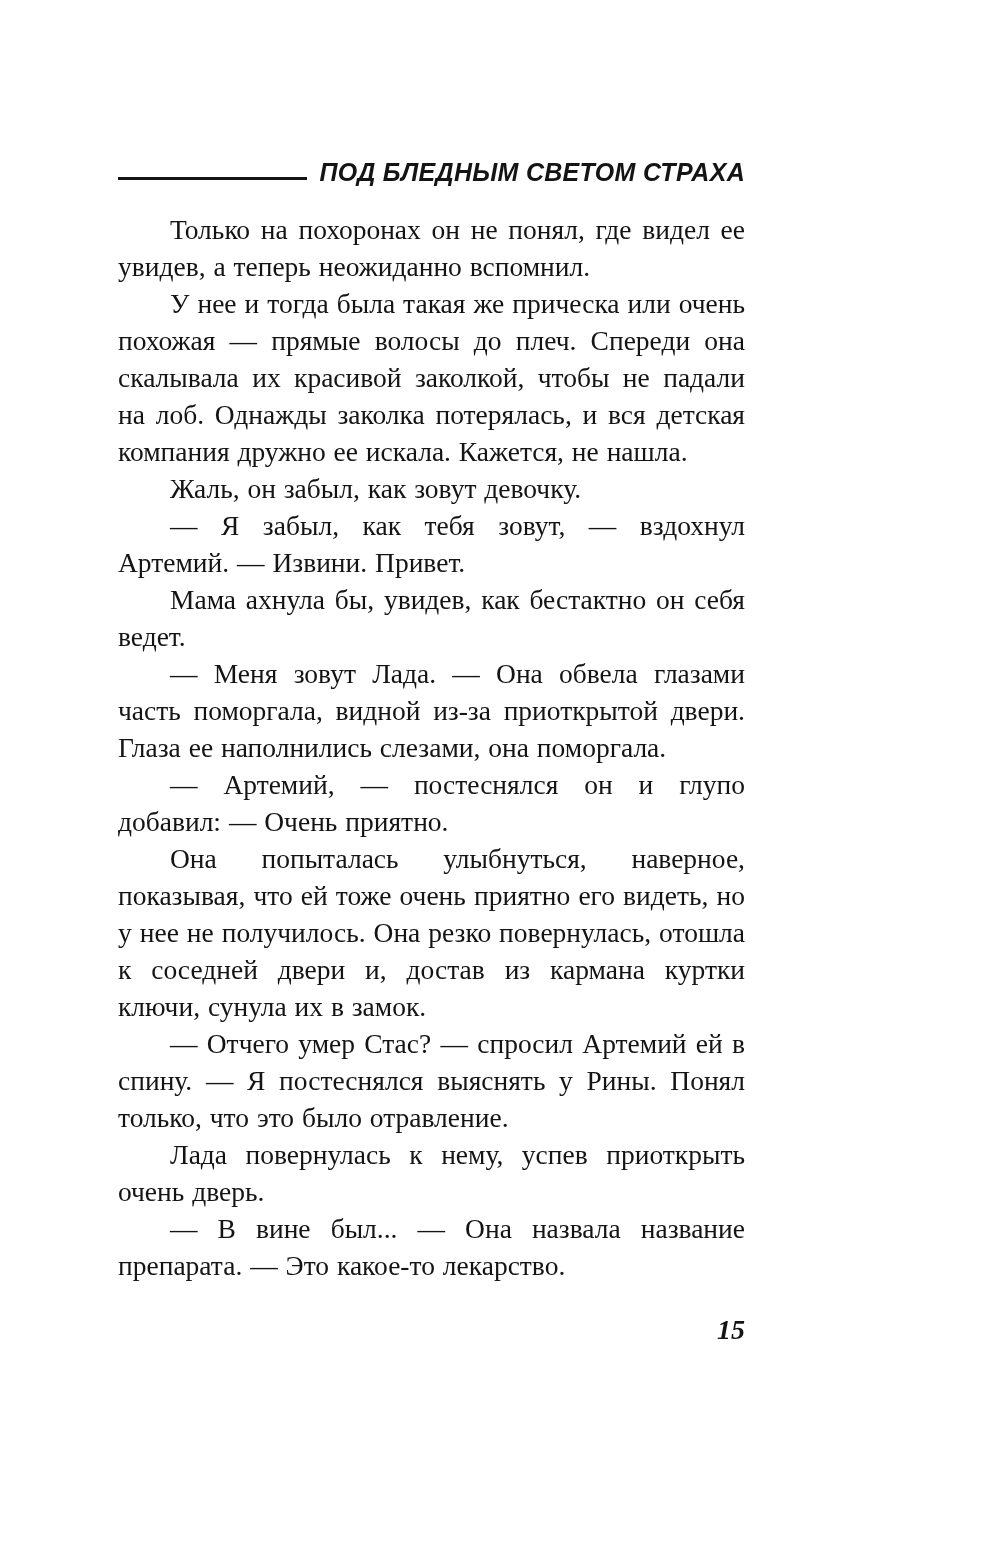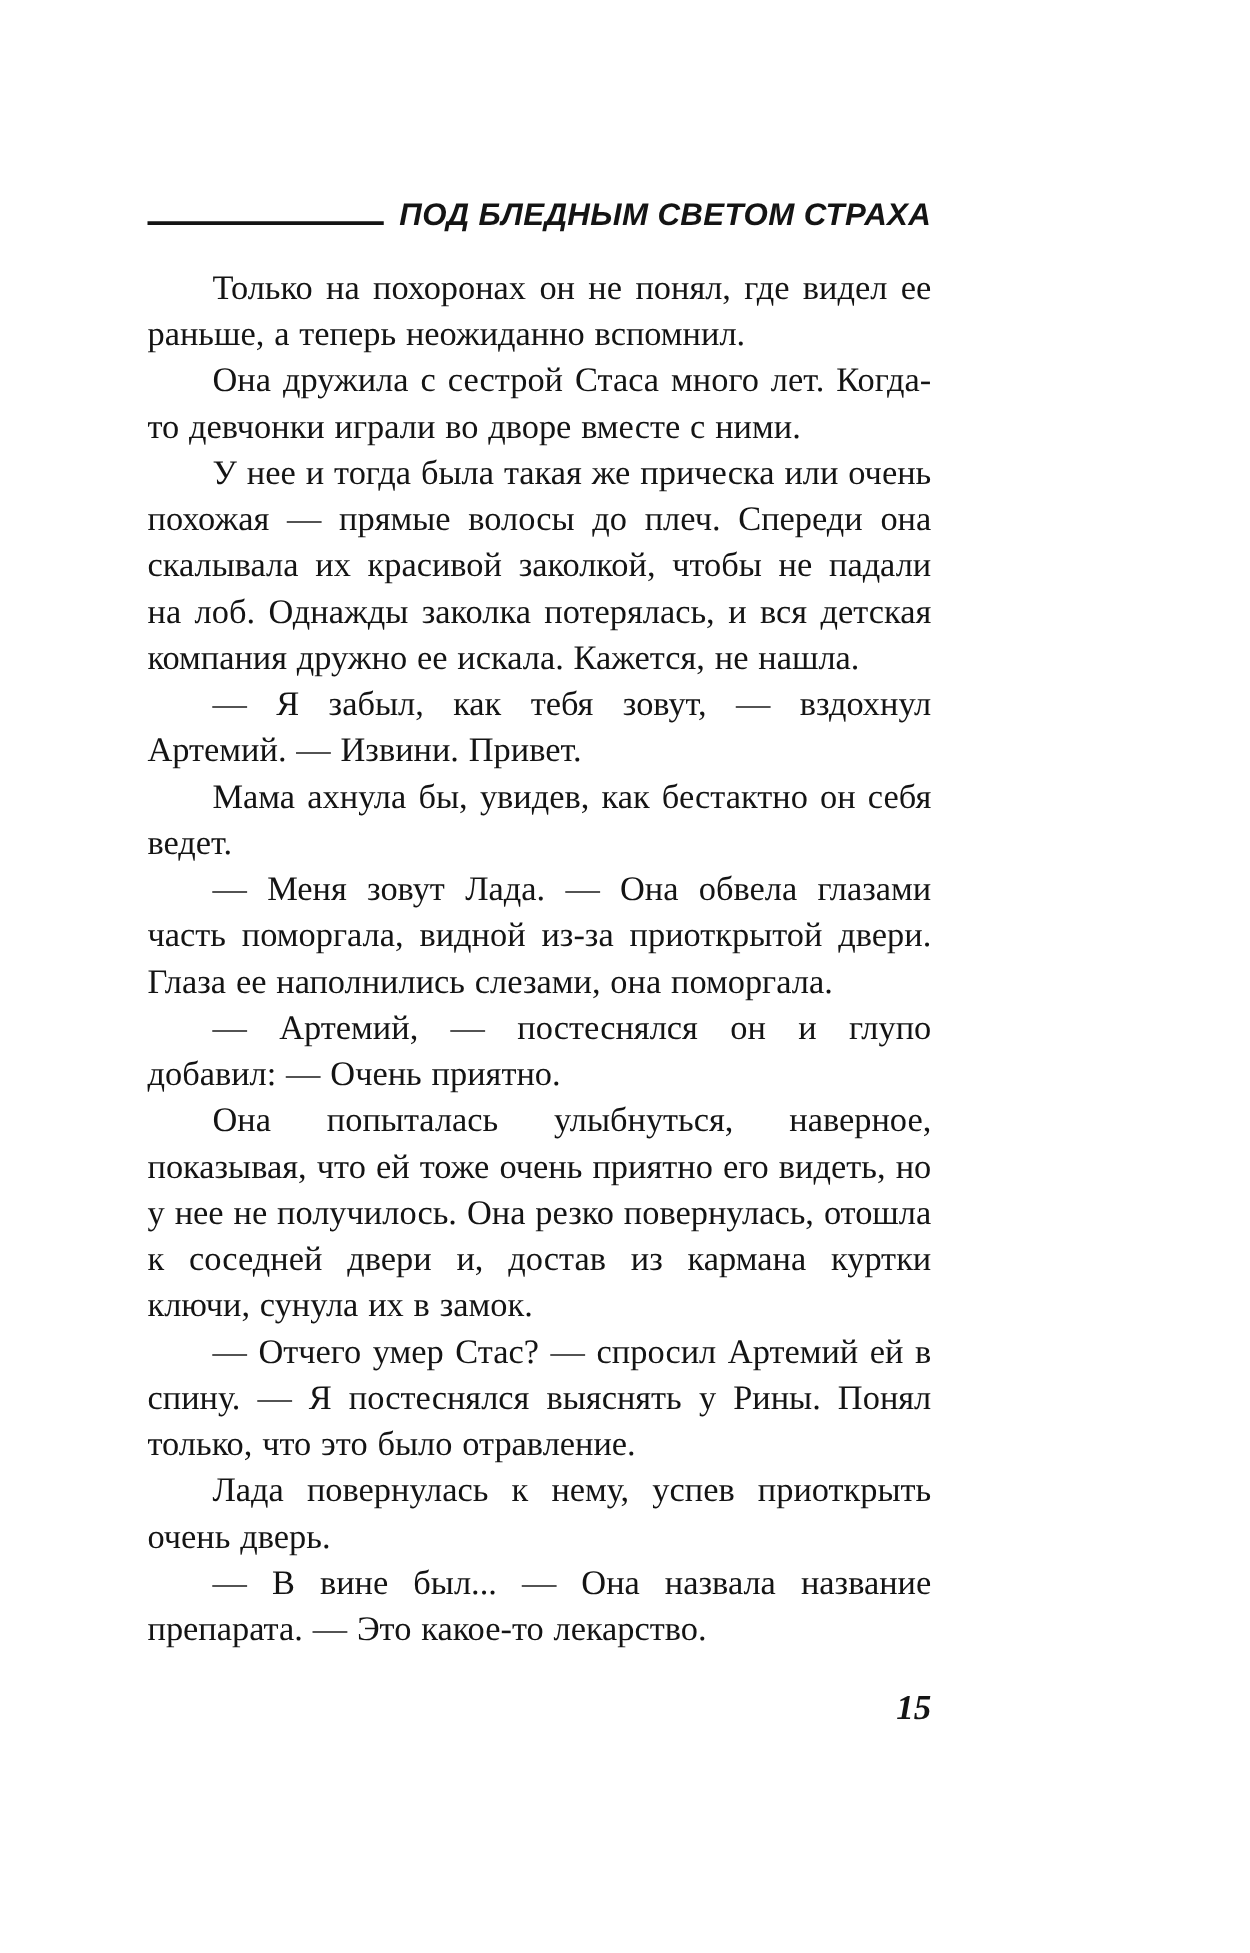--- a/index.html
+++ b/index.html
@@ -66,23 +66,23 @@
 <body>
 
 <div class="page">
 
   <div class="running-header">
     <div class="header-rule"></div>
     <div class="header-title">ПОД БЛЕДНЫМ СВЕТОМ СТРАХА</div>
   </div>
 
   <div class="body-text">
-      <p>Только на похоронах он не понял, где видел ее раньше, а теперь неожиданно вспомнил.</p>
-      <p>Она дружила с сестрой Стаса много лет. Когда-то девчонки играли во дворе вместе с ними.</p>
+      <p>Только на похоронах он не понял, где видел ее увидев, а теперь неожиданно вспомнил.</p>
       <p>У нее и тогда была такая же прическа или очень похожая — прямые волосы до плеч. Спереди она скалывала их красивой заколкой, чтобы не падали на лоб. Однажды заколка потерялась, и вся детская компания дружно ее искала. Кажется, не нашла.</p>
+      <p>Жаль, он забыл, как зовут девочку.</p>
       <p>— Я забыл, как тебя зовут, — вздохнул Артемий. — Извини. Привет.</p>
       <p>Мама ахнула бы, увидев, как бестактно он себя ведет.</p>
       <p>— Меня зовут Лада. — Она обвела глазами часть поморгала, видной из-за приоткрытой двери. Глаза ее наполнились слезами, она поморгала.</p>
       <p>— Артемий, — постеснялся он и глупо добавил: — Очень приятно.</p>
       <p>Она попыталась улыбнуться, наверное, показывая, что ей тоже очень приятно его видеть, но у нее не получилось. Она резко повернулась, отошла к соседней двери и, достав из кармана куртки ключи, сунула их в замок.</p>
       <p>— Отчего умер Стас? — спросил Артемий ей в спину. — Я постеснялся выяснять у Рины. Понял только, что это было отравление.</p>
       <p>Лада повернулась к нему, успев приоткрыть очень дверь.</p>
       <p>— В вине был... — Она назвала название препарата. — Это какое-то лекарство.</p>
     </div>
 

